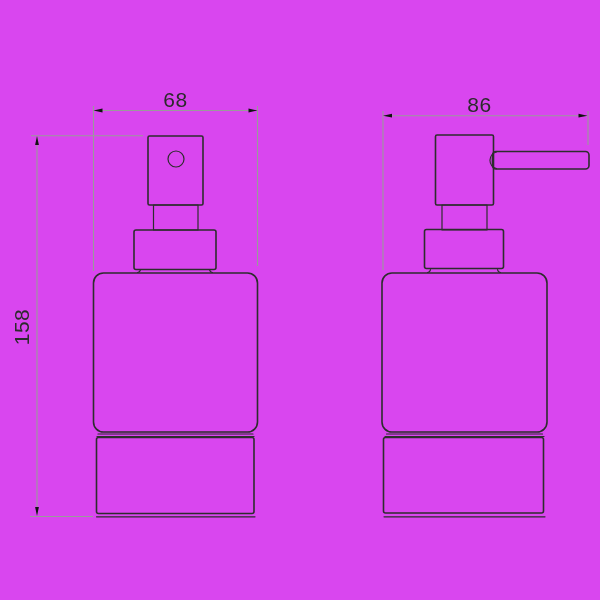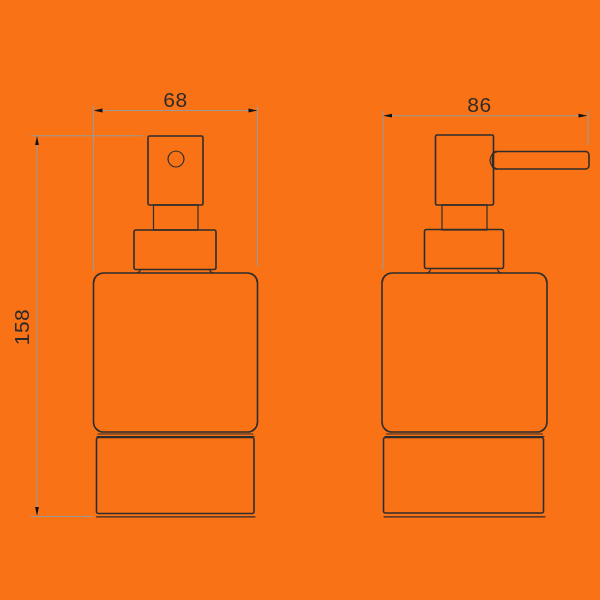--- a/index.html
+++ b/index.html
@@ -8,21 +8,21 @@
     background: #ffffff;
     width: 600px;
     height: 600px;
     overflow: hidden;
     font-family: "Liberation Sans", sans-serif;
   }
   #stage {
     position: relative;
     width: 600px;
     height: 600px;
-    background: #f97316;
+    background: #d946ef;
   }
   svg { display: block; }
 
   
   .outline {
     fill: none;
     stroke: var(--outline, #2d2d2d);
     stroke-width: 1.6;
     stroke-linejoin: round;
     stroke-linecap: round;

